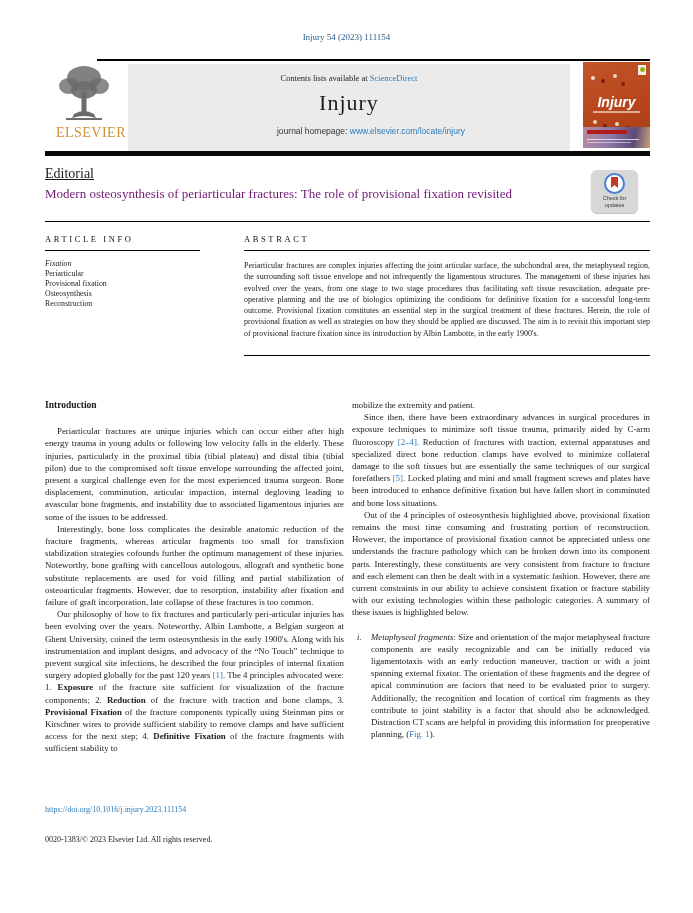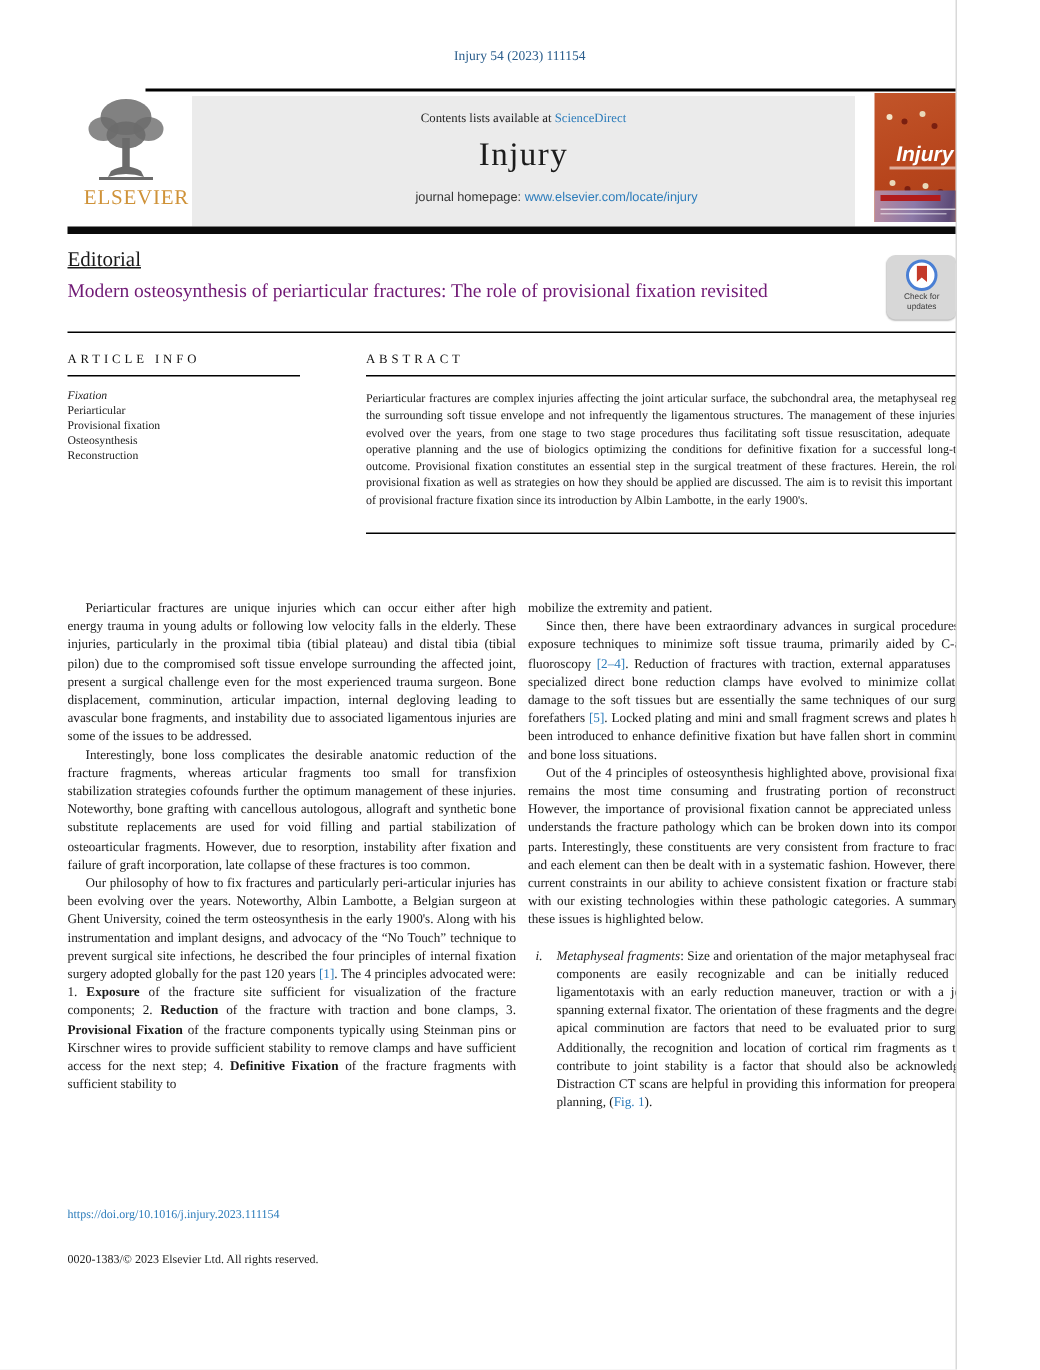--- a/index.html
+++ b/index.html
@@ -1,16 +1,16 @@
 <!DOCTYPE html>
 <html><head>
 <meta charset="utf-8">
 <style>
   html,body{margin:0;padding:0;background:#fff;}
-  .page{position:relative;width:637px;height:913px;background:#ffffff;
+  .page{position:relative;width:693px;height:913px;background:#ffffff;
         font-family:"Liberation Serif", serif;color:#1a1a1a;overflow:hidden;
         outline:1px solid #d9d9d9;}
   .abs{position:absolute;}
 
   
   .citation{top:32px;left:0;width:693px;text-align:center;font-size:9px;color:#2a5d8c;}
 
   
   .rule-top{top:59px;left:97px;width:553px;height:2px;background:#000;}
   .rule-thick{top:151px;left:45px;width:605px;height:5px;background:#0a0a0a;}
@@ -156,20 +156,21 @@
     <div>Periarticular</div>
     <div>Provisional fixation</div>
     <div>Osteosynthesis</div>
     <div>Reconstruction</div>
   </div>
 
   <div class="abs abstract">Periarticular fractures are complex injuries affecting the joint articular surface, the subchondral area, the metaphyseal region, the surrounding soft tissue envelope and not infrequently the ligamentous structures. The management of these injuries has evolved over the years, from one stage to two stage procedures thus facilitating soft tissue resuscitation, adequate pre-operative planning and the use of biologics optimizing the conditions for definitive fixation for a successful long-term outcome. Provisional fixation constitutes an essential step in the surgical treatment of these fractures. Herein, the role of provisional fixation as well as strategies on how they should be applied are discussed. The aim is to revisit this important step of provisional fracture fixation since its introduction by Albin Lambotte, in the early 1900's.</div>
   <div class="abs rule-abs-bot"></div>
 
   <div class="abs col col-left">
+    <div class="sec-head">Introduction</div>
     <p><span>Periarticular fractures are unique injuries which can occur either after high energy trauma in young adults or following low velocity falls in the elderly. These injuries, particularly in the proximal tibia (tibial plateau) and distal tibia (tibial pilon) due to the compromised soft tissue envelope surrounding the affected joint, present a surgical challenge even for the most experienced trauma surgeon. Bone displacement, comminution, articular impaction, internal degloving leading to avascular bone fragments, and instability due to associated ligamentous injuries are some of the issues to be addressed.</span></p>
     <p><span>Interestingly, bone loss complicates the desirable anatomic reduction of the fracture fragments, whereas articular fragments too small for transfixion stabilization strategies cofounds further the optimum management of these injuries. Noteworthy, bone grafting with cancellous autologous, allograft and synthetic bone substitute replacements are used for void filling and partial stabilization of osteoarticular fragments. However, due to resorption, instability after fixation and failure of graft incorporation, late collapse of these fractures is too common.</span></p>
     <p><span>Our philosophy of how to fix fractures and particularly peri-articular injuries has been evolving over the years. Noteworthy, Albin Lambotte, a Belgian surgeon at Ghent University, coined the term osteosynthesis in the early 1900's. Along with his instrumentation and implant designs, and advocacy of the “No Touch” technique to prevent surgical site infections, he described the four principles of internal fixation surgery adopted globally for the past 120 years </span><span class="seg-link">[1]</span><span>. The 4 principles advocated were: 1. </span><span class="seg-b">Exposure</span><span> of the fracture site sufficient for visualization of the fracture components; 2. </span><span class="seg-b">Reduction</span><span> of the fracture with traction and bone clamps, 3. </span><span class="seg-b">Provisional Fixation</span><span> of the fracture components typically using Steinman pins or Kirschner wires to provide sufficient stability to remove clamps and have sufficient access for the next step; 4. </span><span class="seg-b">Definitive Fixation</span><span> of the fracture fragments with sufficient stability to</span></p>
   </div>
 
   <div class="abs col col-right">
     <p class="noindent"><span>mobilize the extremity and patient.</span></p>
     <p><span>Since then, there have been extraordinary advances in surgical procedures in exposure techniques to minimize soft tissue trauma, primarily aided by C-arm fluoroscopy </span><span class="seg-link">[2–4]</span><span>. Reduction of fractures with traction, external apparatuses and specialized direct bone reduction clamps have evolved to minimize collateral damage to the soft tissues but are essentially the same techniques of our surgical forefathers </span><span class="seg-link">[5]</span><span>. Locked plating and mini and small fragment screws and plates have been introduced to enhance definitive fixation but have fallen short in comminuted and bone loss situations.</span></p>
     <p><span>Out of the 4 principles of osteosynthesis highlighted above, provisional fixation remains the most time consuming and frustrating portion of reconstruction. However, the importance of provisional fixation cannot be appreciated unless one understands the fracture pathology which can be broken down into its component parts. Interestingly, these constituents are very consistent from fracture to fracture and each element can then be dealt with in a systematic fashion. However, there are current constraints in our ability to achieve consistent fixation or fracture stability with our existing technologies within these pathologic categories. A summary of these issues is highlighted below.</span></p>
     <div class="li">

